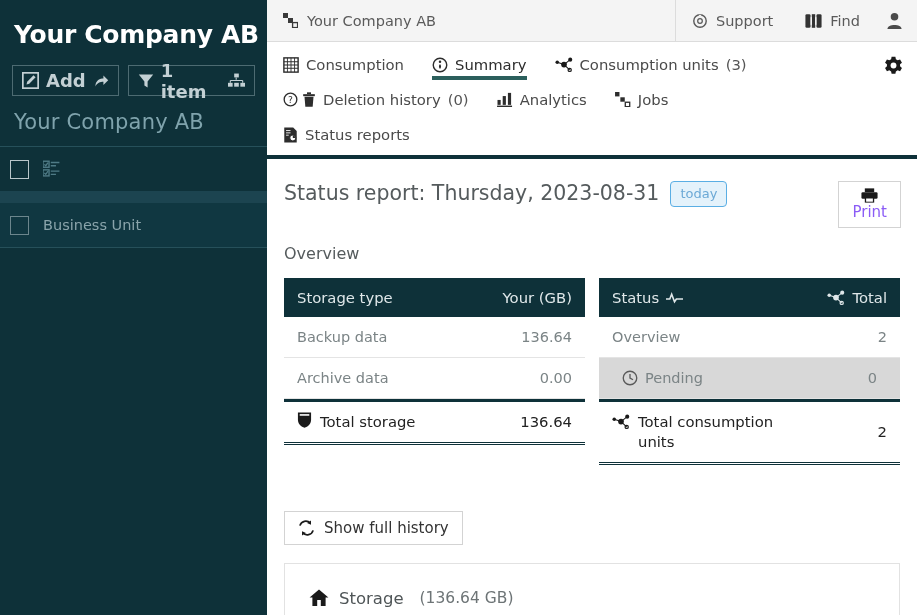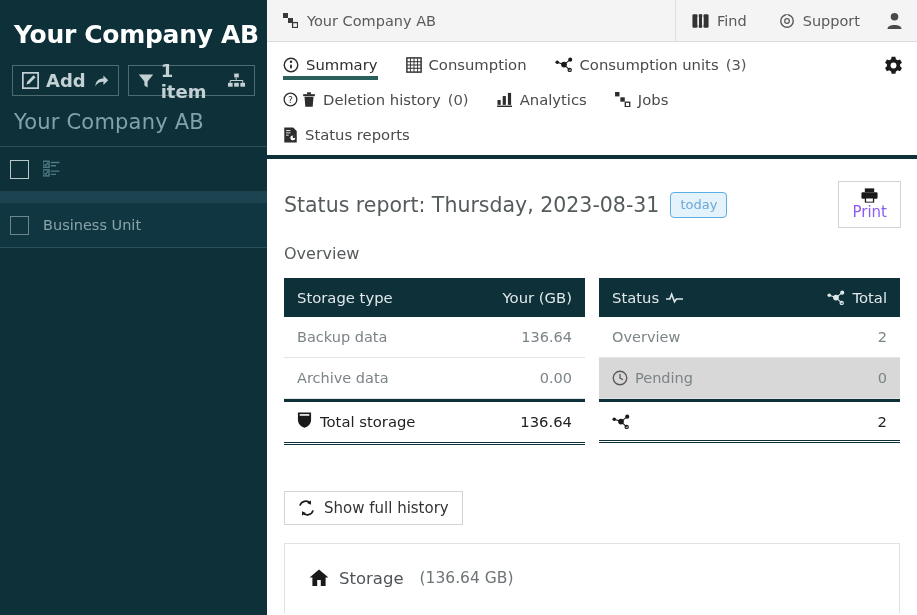--- a/index.html
+++ b/index.html
@@ -95,21 +95,21 @@
   .tab .cnt { color: #555; }
   .tab.active { color: #2d2d2d; }
   .tab.active::after {
     content: ""; position: absolute; left: 0; right: 0; bottom: -1px;
     height: 4px; background: #2b5f5c;
   }
   .gearbtn { position: absolute; right: 14px; top: 14px; cursor: pointer; }
 
   
   .rpt-head {
-    display: flex; align-items: center;
+    display: flex; align-items: flex-start;
     padding: 22px 16px 0 17px;
   }
   .rpt-title { font-size: 20.5px; color: #555b5d; font-weight: normal; }
   .badge-today {
     margin-left: 11px;
     background: #e4f2fb; border: 1px solid #5aaee4; border-radius: 4px;
     color: #6ca9d6; font-size: 13px; padding: 4px 9px 5px;
     cursor: pointer;
   }
   .printbtn {
@@ -134,21 +134,21 @@
   .tbl-head .l { display: flex; align-items: center; gap: 7px; }
   .tbl-head .r { margin-left: auto; display: flex; align-items: center; gap: 7px; }
   .tbl-row {
     display: flex; align-items: center;
     height: 41px; padding: 0 13px;
     font-size: 14.5px; color: #7b8486;
     border-bottom: 1px solid #e4e4e4;
     background: #fff;
   }
   .tbl-row .v { margin-left: auto; }
-  .tbl-row.hilite { background: #d8d8d8; padding:0; }
+  .tbl-row.hilite { background: #d8d8d8; padding:10px; }
   .tbl-row.hilite .hl { background:#d8d8d8; height:100%; display:flex; align-items:center; padding:0 13px; width:152px; gap:7px;}
   .tbl-row.hilite .v { margin-left: auto; padding-right: 13px; }
   .tbl-foot {
     display: flex; align-items: center;
     min-height: 44px; padding: 10px 13px;
     font-size: 14.8px; color: #222;
     border-top: 3px solid #0e3139;
     border-bottom: 3px double #0e3139;
     background: #fff;
   }
@@ -253,73 +253,73 @@
           <svg width="15" height="15" viewBox="0 0 18 18">
             <rect x="0" y="0" width="6" height="6" fill="#3a3a3a"></rect>
             <rect x="6" y="6" width="6" height="6" fill="#3a3a3a"></rect>
             <rect x="11.5" y="11.5" width="6" height="6" fill="none" stroke="#3a3a3a" stroke-width="1.6"></rect>
           </svg>
         </span>
         <span>Your Company AB</span>
       </div>
       <div class="topitem">
         <span>
+          <svg width="16" height="16" viewBox="0 0 18 18">
+            <circle cx="9" cy="9" r="7" fill="none" stroke="#5a5a5a" stroke-width="1.6"></circle>
+            <path d="M9 2 L9 5.6" stroke="#f0f0f0" stroke-width="2.6"></path>
+            <circle cx="9" cy="9" r="2.6" fill="none" stroke="#5a5a5a" stroke-width="1.4"></circle>
+          </svg>
+        </span>
+        <span>Support</span>
+      </div>
+      <div class="topitem">
+        <span>
           <svg width="17" height="16" viewBox="0 0 20 18">
             <rect x="0.5" y="1" width="6" height="16" rx="1.6" fill="#333"></rect>
             <rect x="13.5" y="1" width="6" height="16" rx="1.6" fill="#333"></rect>
             <rect x="8" y="1" width="4" height="16" fill="#333"></rect>
             <rect x="6.6" y="4.5" width="1.6" height="9" fill="#f4f4f4"></rect>
             <rect x="11.8" y="4.5" width="1.6" height="9" fill="#f4f4f4"></rect>
           </svg>
         </span>
         <span>Find</span>
       </div>
-      <div class="topitem">
-        <span>
-          <svg width="16" height="16" viewBox="0 0 18 18">
-            <circle cx="9" cy="9" r="7" fill="none" stroke="#5a5a5a" stroke-width="1.6"></circle>
-            <path d="M9 2 L9 5.6" stroke="#f0f0f0" stroke-width="2.6"></path>
-            <circle cx="9" cy="9" r="2.6" fill="none" stroke="#5a5a5a" stroke-width="1.4"></circle>
-          </svg>
-        </span>
-        <span>Support</span>
-      </div>
       <div class="topitem avatar">
         <span>
           <svg width="17" height="17" viewBox="0 0 18 18">
             <circle cx="9" cy="5" r="4" fill="#4a4a4a"></circle>
             <path d="M1.5 18 C1.5 12.2 16.5 12.2 16.5 18 Z" fill="#4a4a4a"></path>
           </svg>
         </span>
       </div>
     </div>
 
     
     <div id="tabs">
       <div class="tabrow">
+        <div class="tab">
+          <span>
+            <svg width="16" height="16" viewBox="0 0 18 18">
+              <rect x="1" y="1" width="16" height="16" fill="none" stroke="#2d2d2d" stroke-width="1.6"></rect>
+              <path d="M1 5.4 H17 M1 9 H17 M1 12.6 H17" stroke="#2d2d2d" stroke-width="1.2"></path>
+              <path d="M5 1 V17 M9 1 V17 M13 1 V17" stroke="#2d2d2d" stroke-width="1"></path>
+            </svg>
+          </span>
+          <span>Consumption</span>
+        </div>
+
         <div class="tab active">
           <span>
             <svg width="16" height="16" viewBox="0 0 18 18">
               <circle cx="9" cy="9" r="7.6" fill="none" stroke="#2d2d2d" stroke-width="1.6"></circle>
               <circle cx="9" cy="5.4" r="1.4" fill="#2d2d2d"></circle>
               <path d="M9 8 C7.4 10 7.4 11.6 9 13.6 C10.6 11.6 10.6 10 9 8 Z" fill="#2d2d2d"></path>
             </svg>
           </span>
           <span>Summary</span>
-        </div>
-
-        <div class="tab">
-          <span>
-            <svg width="16" height="16" viewBox="0 0 18 18">
-              <rect x="1" y="1" width="16" height="16" fill="none" stroke="#2d2d2d" stroke-width="1.6"></rect>
-              <path d="M1 5.4 H17 M1 9 H17 M1 12.6 H17" stroke="#2d2d2d" stroke-width="1.2"></path>
-              <path d="M5 1 V17 M9 1 V17 M13 1 V17" stroke="#2d2d2d" stroke-width="1"></path>
-            </svg>
-          </span>
-          <span>Consumption</span>
         </div>
 
         <div class="tab">
           <span>
             <svg width="18" height="16" viewBox="0 0 20 18">
               <circle cx="10" cy="8.5" r="3.2" fill="#1a1a1a"></circle>
               <circle cx="17" cy="3" r="2.3" fill="#1a1a1a"></circle>
               <circle cx="2.4" cy="6" r="2" fill="#1a1a1a"></circle>
               <circle cx="16.4" cy="14.5" r="1.8" fill="none" stroke="#1a1a1a" stroke-width="1.4"></circle>
               <path d="M10 8.5 L17 3 M10 8.5 L2.4 6 M10 8.5 L16.4 14.5" stroke="#1a1a1a" stroke-width="1.2"></path>
@@ -492,20 +492,21 @@
           <div class="l">
             <span style="flex:0 0 auto;margin-top:2px;">
               <svg width="18" height="16" viewBox="0 0 20 18">
                 <circle cx="10" cy="8.5" r="3.2" fill="#1a1a1a"></circle>
                 <circle cx="17" cy="3" r="2.3" fill="#1a1a1a"></circle>
                 <circle cx="2.4" cy="6" r="2" fill="#1a1a1a"></circle>
                 <circle cx="16.4" cy="14.5" r="1.8" fill="none" stroke="#1a1a1a" stroke-width="1.4"></circle>
                 <path d="M10 8.5 L17 3 M10 8.5 L2.4 6 M10 8.5 L16.4 14.5" stroke="#1a1a1a" stroke-width="1.2"></path>
               </svg>
             </span>
+            <span>Total consumption units</span>
           </div>
           <div class="v">2</div>
         </div>
       </div>
     </div>
 
     
     <div class="histbtn">
       <span>
         <svg width="17" height="16" viewBox="0 0 18 17">

